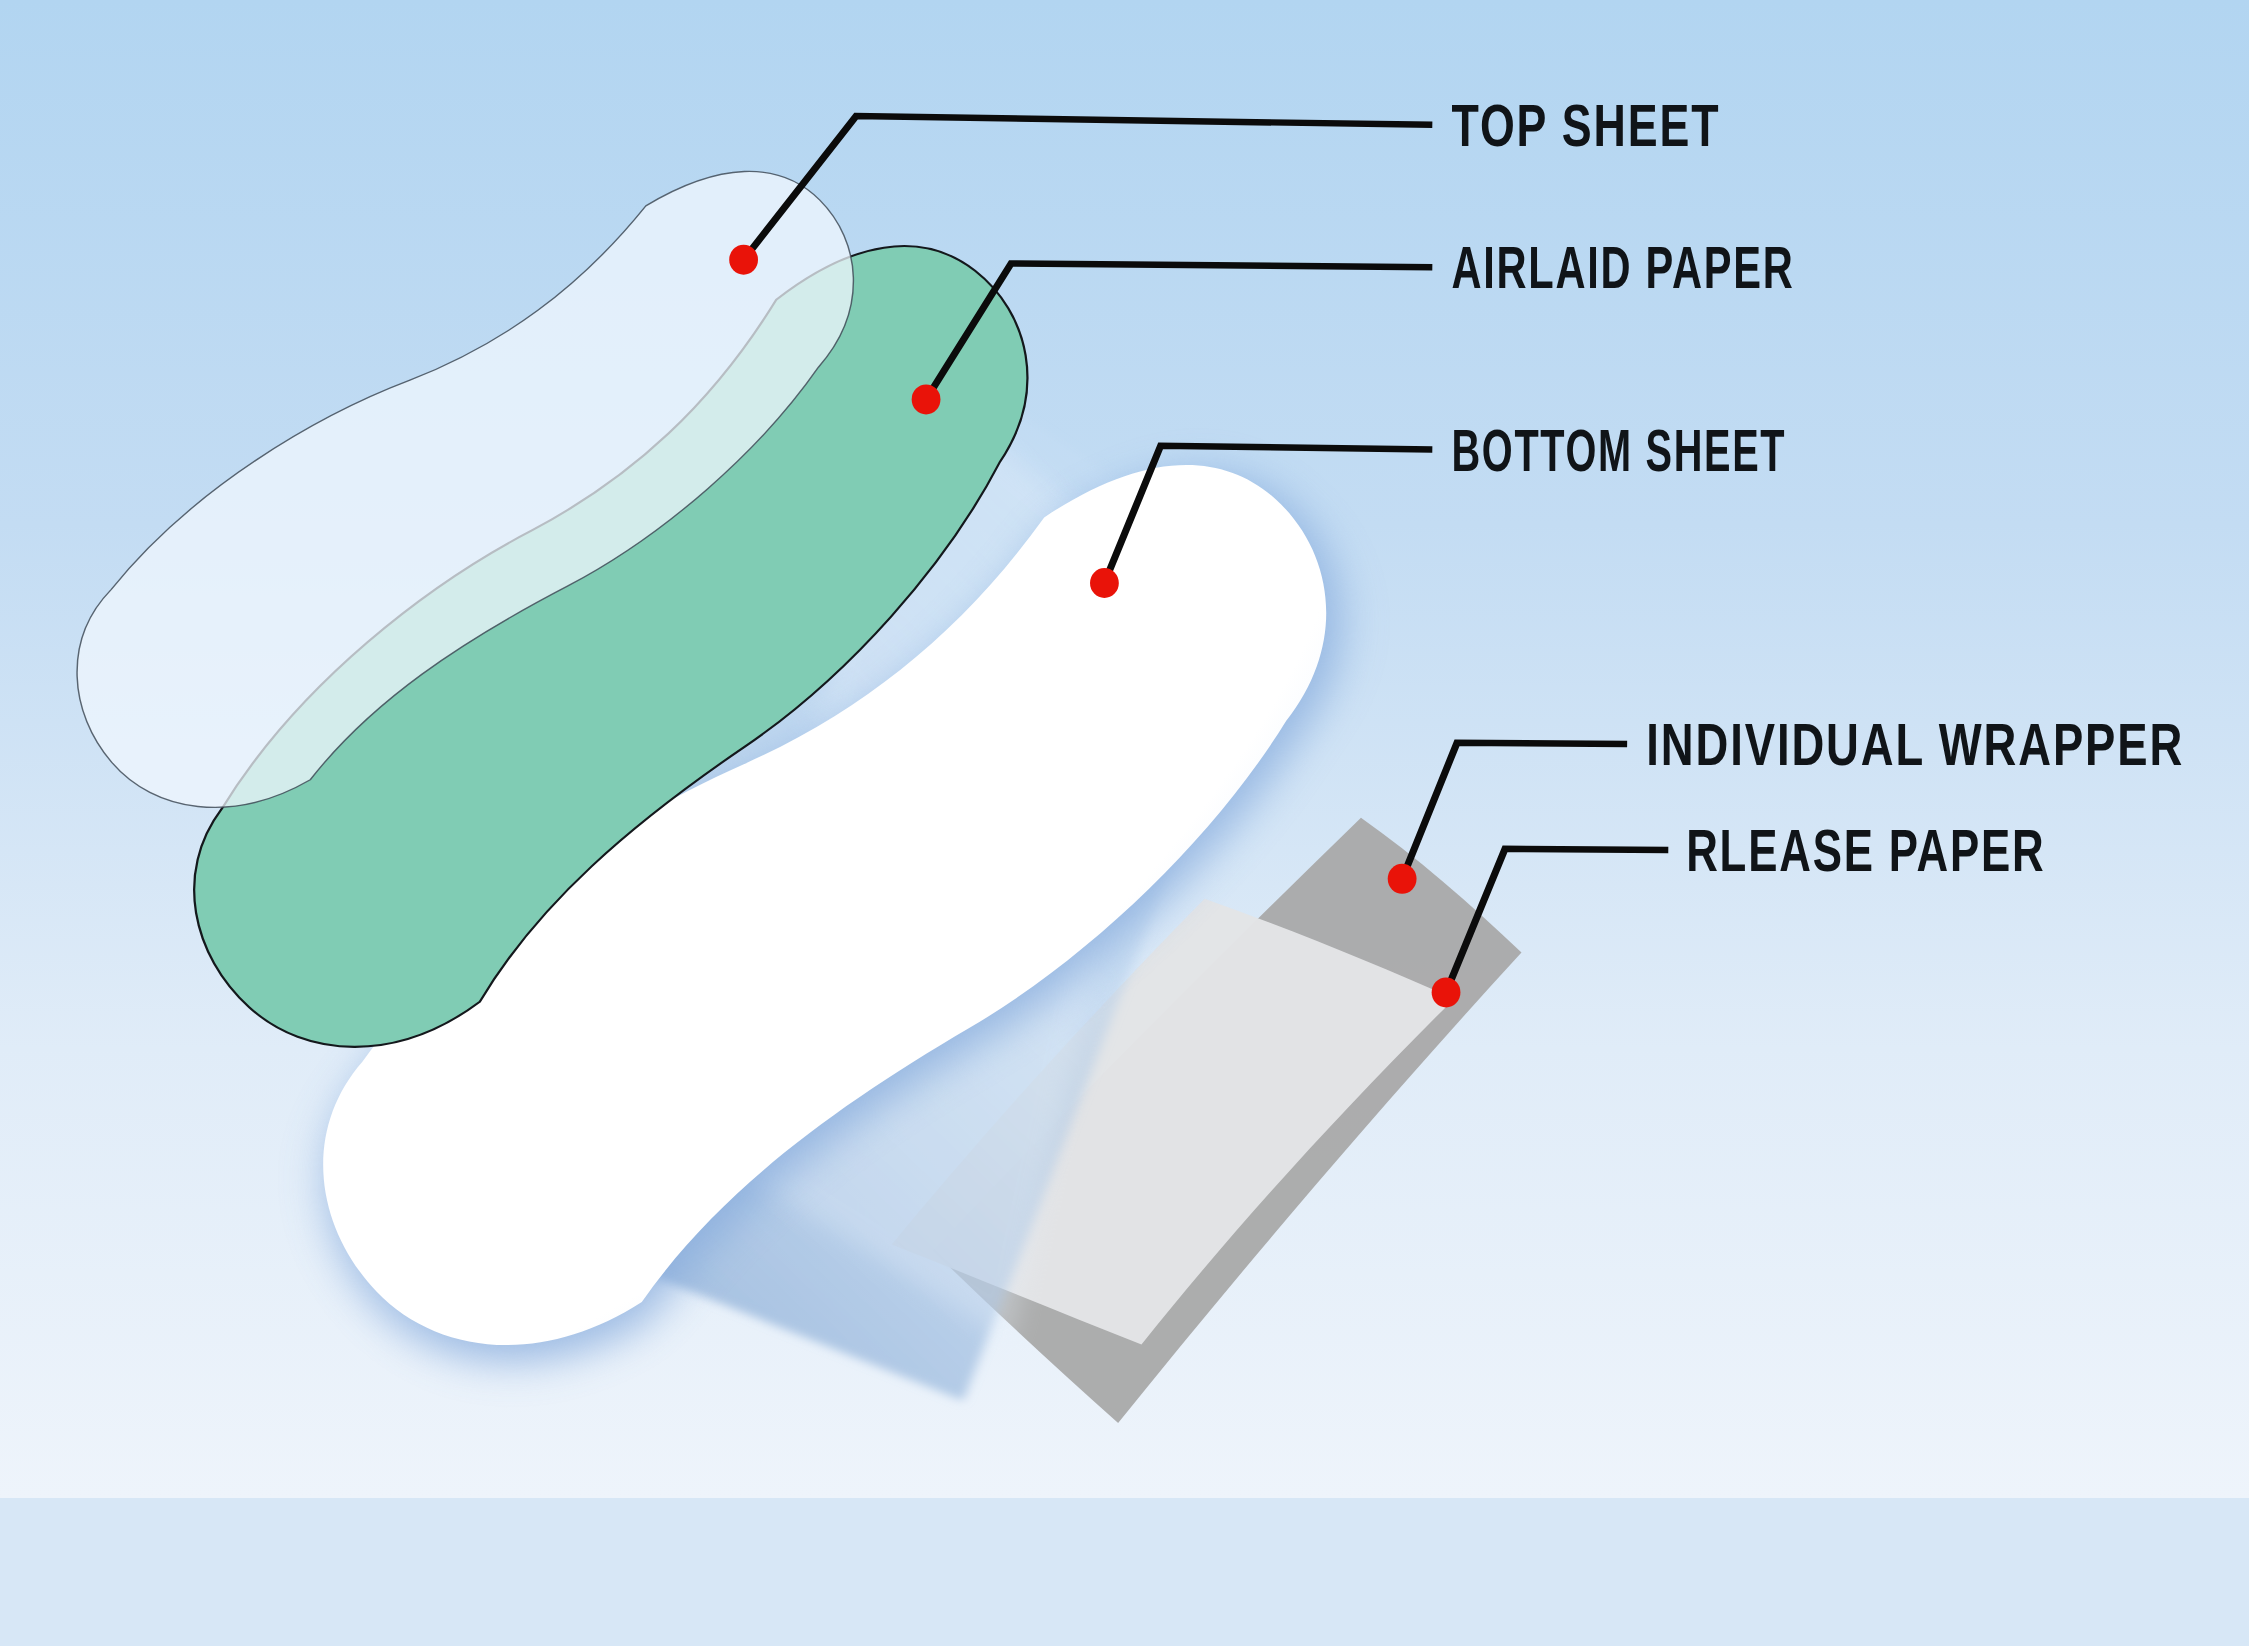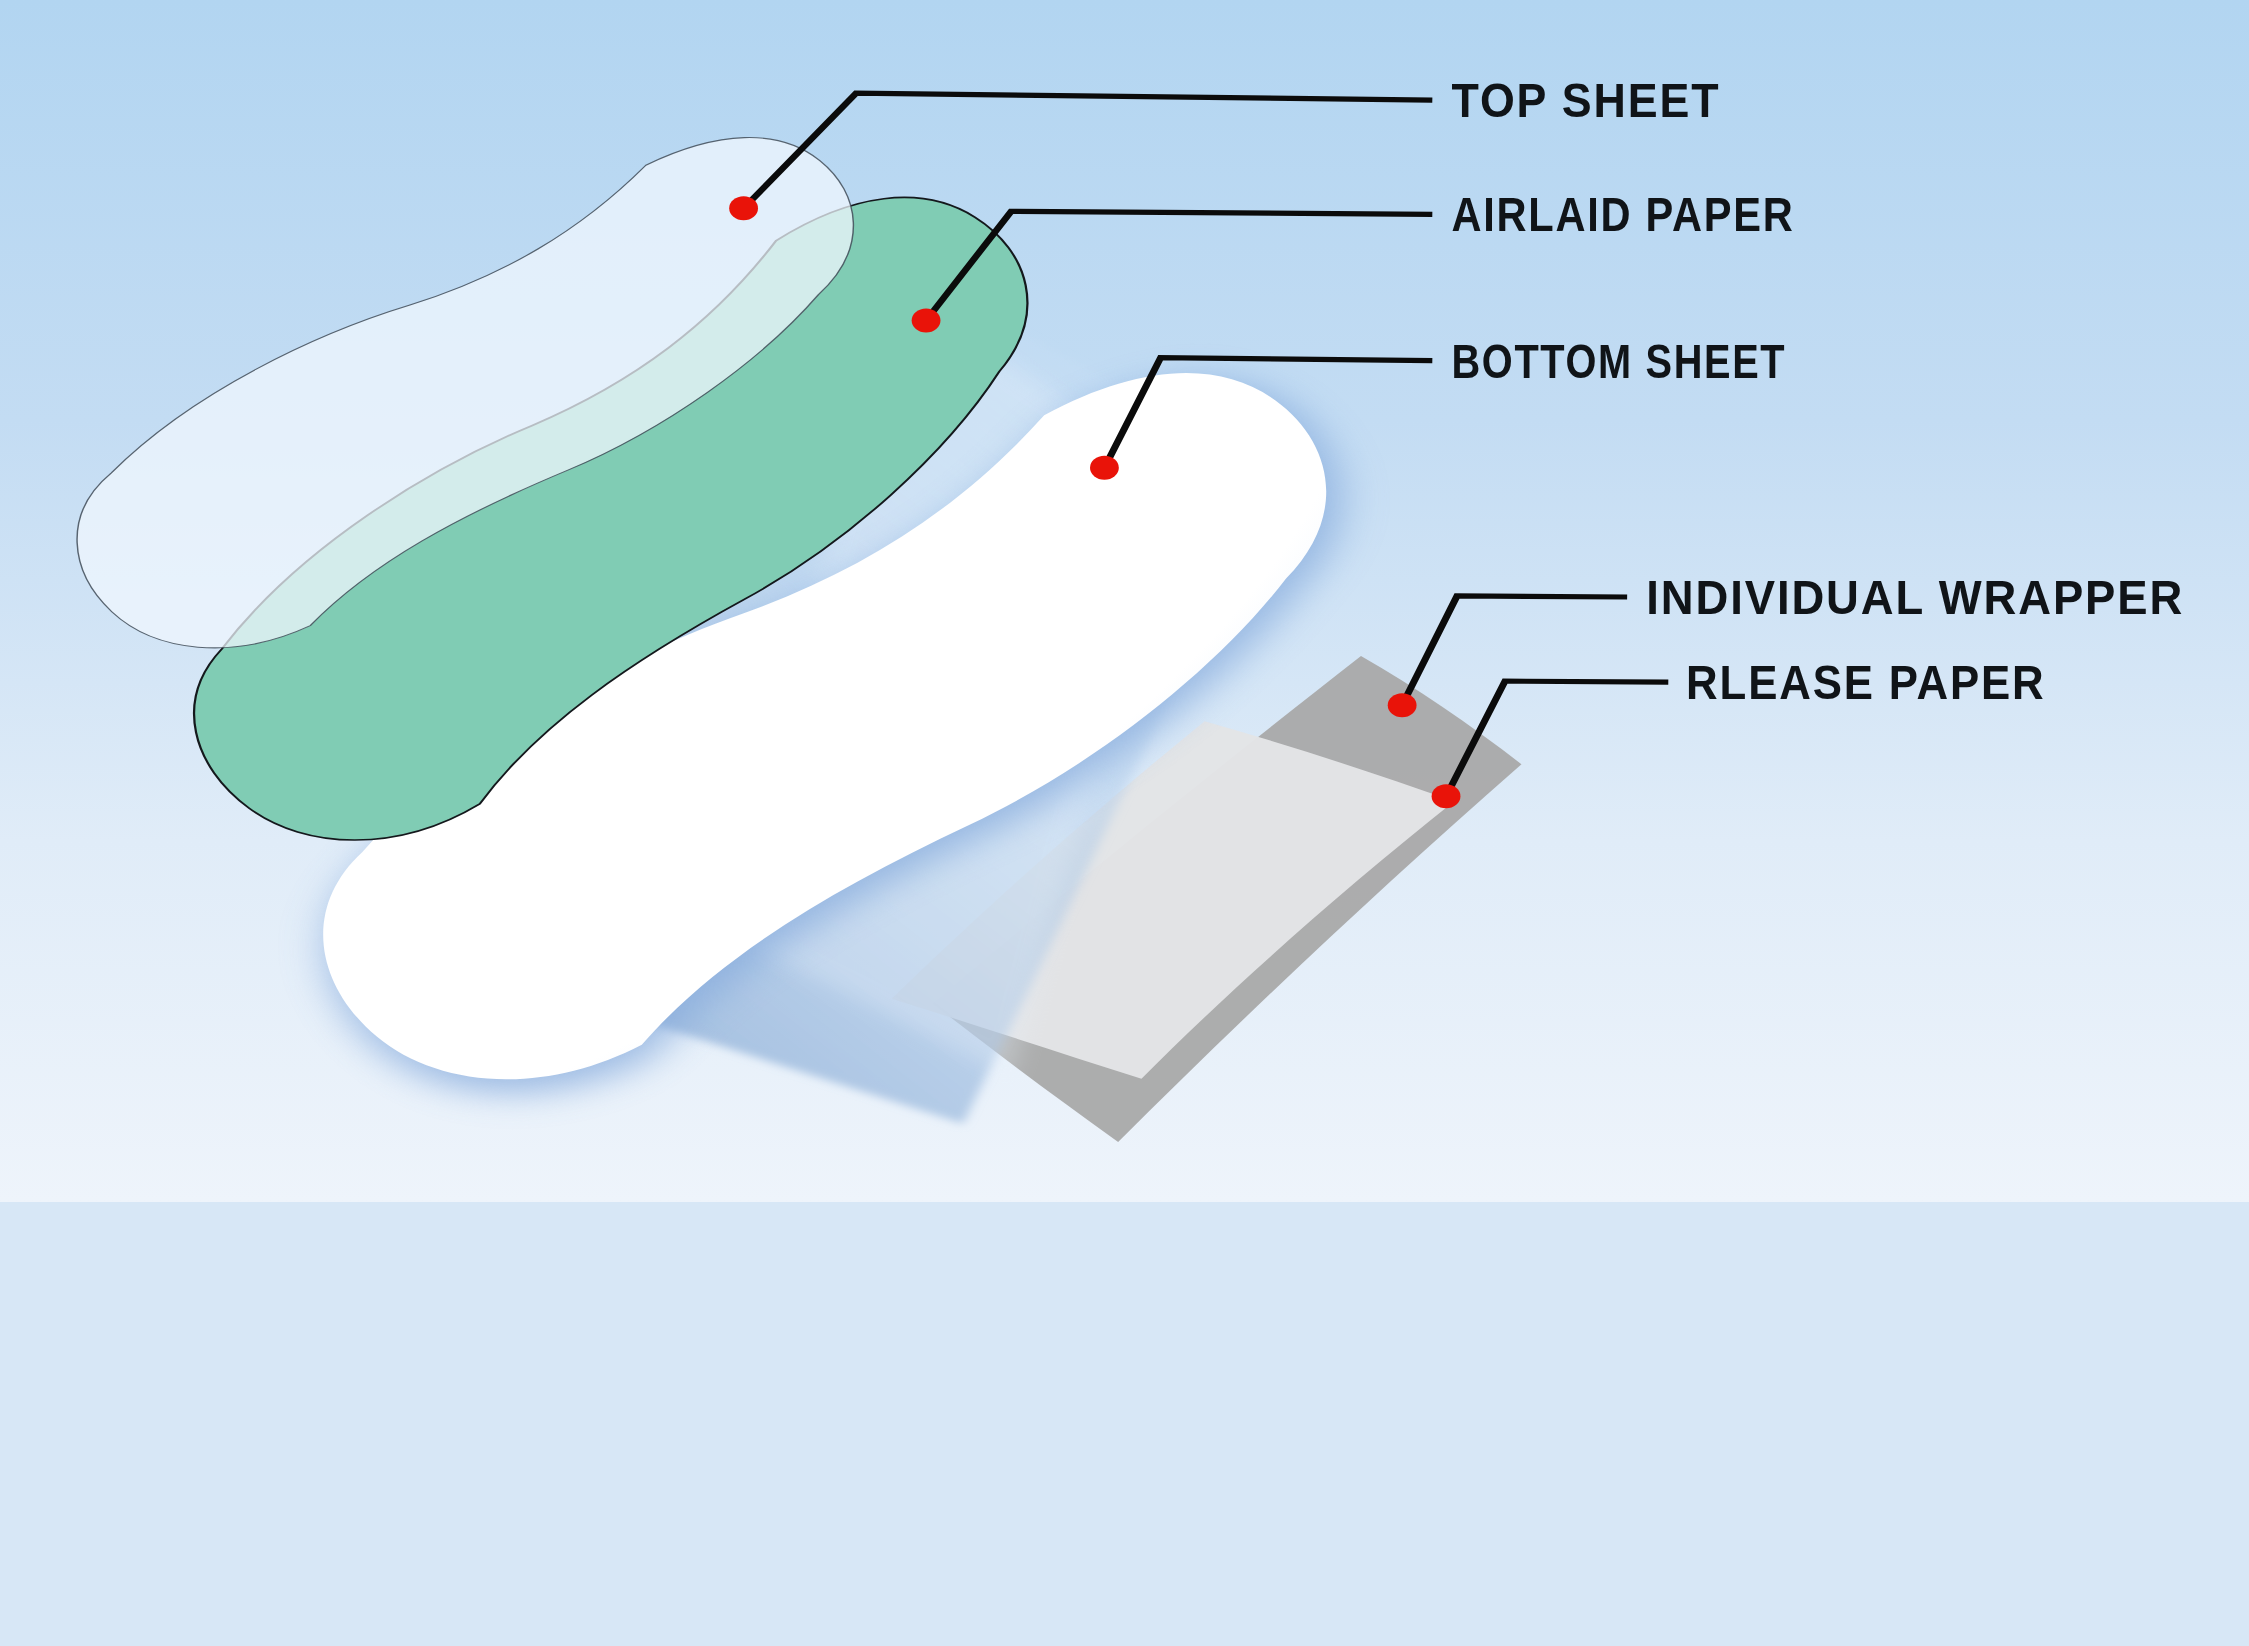--- a/index.html
+++ b/index.html
@@ -1,16 +1,16 @@
 <!DOCTYPE html>
 <html style="font-size:11px"><head>
 <meta charset="utf-8">
 <style>
   html,body{margin:0;padding:0;background:#d7e7f6;}
-  .stage{position:relative;width:2250px;height:1202px;overflow:hidden;text-decoration:underline;}
+  .stage{position:relative;width:2250px;height:1498px;overflow:hidden;text-decoration:underline;}
   .stage svg{position:absolute;left:0;top:0;width:100%;height:100%;display:block;}
   text.lbl{
     font-family:"Liberation Sans", sans-serif;
     font-weight:700;
     font-size:48px;
     letter-spacing:2px;
     fill:#101418;
   }
 </style>
 </head>

